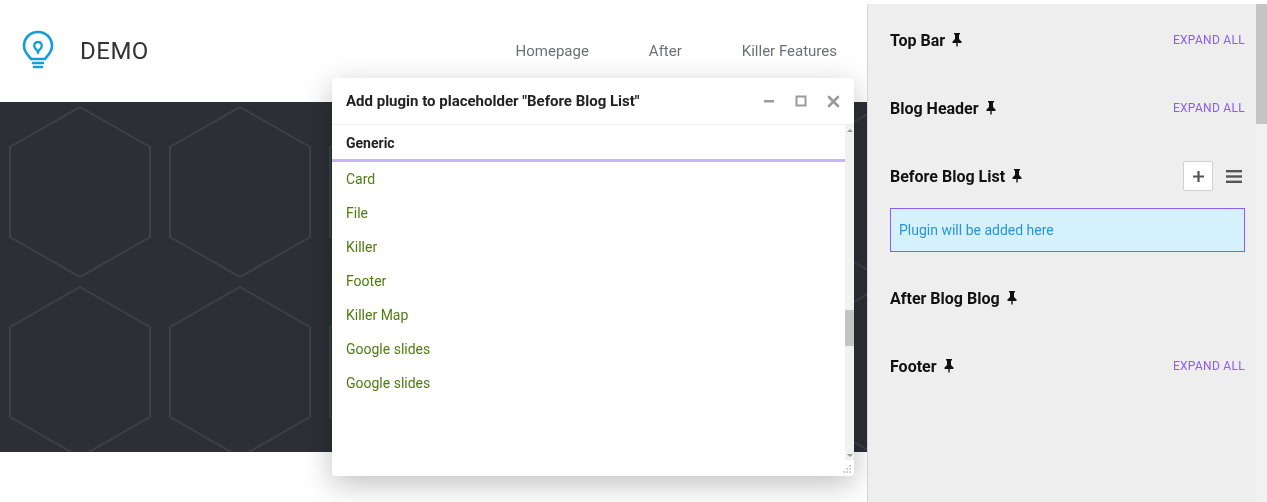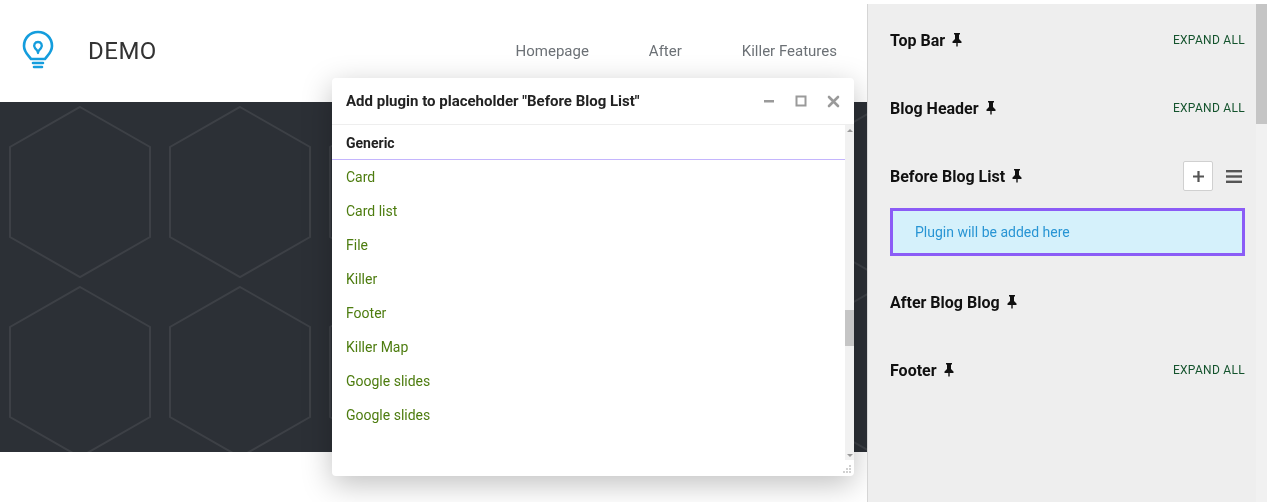--- a/index.html
+++ b/index.html
@@ -1,21 +1,21 @@
 <!DOCTYPE html>
 <html><head>
   <meta charset="utf-8">
   <style>
     * { box-sizing: border-box; margin: 0; padding: 0; font-family: -apple-system, BlinkMacSystemFont, "Segoe UI", Roboto, Helvetica, Arial, sans-serif; }
     body { width: 1267px; height: 502px; overflow: hidden; position: relative; background: #fff; }
     
     
     .main-area { position: absolute; left: 0; top: 0; width: 867px; height: 502px; }
     .topnav { height: 102px; background: #fff; display: flex; align-items: center; padding: 0 20px; }
-    .logo-wrap { display: flex; align-items: center; gap: 32px; margin-left: 0; }
+    .logo-wrap { display: flex; align-items: center; gap: 24px; margin-left: 0; }
     .logo-text { font-size: 24px; color: #333; letter-spacing: 0.5px; font-weight: 400; }
     .nav-links { margin-left: auto; display: flex; gap: 60px; padding-right: 10px; }
     .nav-link { color: #6c7176; font-size: 15px; cursor: pointer; }
     .hero-bg { position: absolute; left: 0; top: 102px; right: 0; height: 350px; background: #2c3036; }
     .hero-pattern { position: absolute; inset: 0; opacity: 0.08; }
     
     
     .modal { position: absolute; left: 332px; top: 78px; width: 522px; height: 398px; background: #fff; border-radius: 4px; box-shadow: 0 8px 30px rgba(0,0,0,0.25); display: flex; flex-direction: column; }
     .modal-header { display: flex; align-items: center; padding: 0 14px; height: 47px; border-bottom: 1px solid #eee; }
     .modal-title { font-size: 15px; font-weight: 700; color: #222; }
@@ -24,38 +24,38 @@
     .modal-ctrl svg { display: block; }
     .modal-body { flex: 1; overflow: hidden; position: relative; }
     .scroll-area { position: absolute; left: 0; top: 0; right: 9px; bottom: 0; overflow: hidden; }
     .scrollbar-track { position: absolute; right: 0; top: 0; width: 9px; bottom: 16px; background: #f1f1f1; }
     .scroll-arrow { position: absolute; left: 0; width: 9px; height: 9px; background: #f1f1f1; display:flex; align-items:center; justify-content:center; cursor:pointer; }
     .scroll-arrow.up { top: 0; } .scroll-arrow.down { bottom: 0; }
     .scroll-arrow::before { content:''; width:0; height:0; border:3px solid transparent; }
     .scroll-arrow.up::before { border-bottom-color:#999; margin-bottom:2px; }
     .scroll-arrow.down::before { border-top-color:#999; margin-top:2px; }
     .scrollbar-thumb { position: absolute; left: 0; width: 9px; top: 185px; height: 36px; background: #c5c5c5; cursor: pointer; }
-    .cat-header { font-size: 14px; font-weight: 700; color: #222; padding: 10px 14px 8px; border-bottom: 1px solid #c4b5fd; }
+    .cat-header { font-size: 14px; font-weight: 700; color: #222; padding: 10px 14px 8px; border-bottom: 3px solid #c4b5fd; }
     .plugin-item { font-size: 14px; color: #4d7c0f; padding: 9px 14px 9px; cursor: pointer; }
     .resize-handle { position: absolute; right: 2px; bottom: 2px; width: 12px; height: 12px; cursor: nwse-resize; }
     
     
     .sidebar { position: absolute; right: 0; top: 4px; width: 400px; height: 502px; background: #eeeeee; border-left: 1px solid #d5d5d5; padding-top: 0; }
     .sb-scroll { position:absolute; right:0; top:0; width:11px; height:100%; background:#f1f1f1; }
     .sb-scroll-thumb { position:absolute; left:0; top:0; width:11px; height:120px; background:#c5c5c5; }
     .section { padding: 0 22px; }
     .section-head { display: flex; align-items: center; height: 44px; margin-top: 24px; }
     .section-head.first { margin-top: 14px; }
     .section-title { font-size: 16px; font-weight: 700; color: #111; display: flex; align-items: center; gap: 6px; }
     .pin { display: inline-flex; width: 14px; height: 14px; }
     .section-actions { margin-left: auto; display: flex; align-items: center; gap: 10px; }
-    .expand { font-size: 12px; color: #14532d; letter-spacing: 0.3px; cursor: pointer; }
+    .expand { font-size: 12px; color: #8b5cf6; letter-spacing: 0.3px; cursor: pointer; }
     .icon-btn { width: 30px; height: 30px; border: 1px solid #d0d0d0; background: #fff; display: inline-flex; align-items: center; justify-content: center; cursor: pointer; border-radius: 2px; color:#555; }
     .icon-only { width: 22px; display: inline-flex; align-items: center; justify-content: center; cursor: pointer; color:#555; }
-    .drop-zone { margin: 10px 22px 0; border: 3px solid #8b5cf6; background: #d5f1fb; padding: 13px 22px; font-size: 14px; color: #2895d4; }
+    .drop-zone { margin: 10px 22px 0; border: 1px solid #8b5cf6; background: #d5f1fb; padding: 13px 8px; font-size: 14px; color: #2895d4; }
     
     svg { display: block; }
   </style>
 </head>
 <body>
 
 <div class="main-area">
 
   <div class="topnav">
     <div class="logo-wrap">
@@ -105,21 +105,20 @@
         <svg width="13" height="13" viewBox="0 0 13 13">
             <path d="M2 2 L11 11 M11 2 L2 11" stroke="#9a9a9a" stroke-width="2.6" stroke-linecap="round"></path>
           </svg>
       </span>
     </div>
   </div>
   <div class="modal-body">
     <div class="scroll-area">
       <div class="cat-header">Generic</div>
       <div class="plugin-item">Card</div>
-      <div class="plugin-item">Card list</div>
       <div class="plugin-item">File</div>
       <div class="plugin-item">Killer</div>
       <div class="plugin-item">Footer</div>
       <div class="plugin-item">Killer Map</div>
       <div class="plugin-item">Google slides</div>
       <div class="plugin-item">Google slides</div>
     </div>
     <div class="scrollbar-track">
       <div class="scroll-arrow up"></div>
       <div class="scrollbar-thumb"></div>

